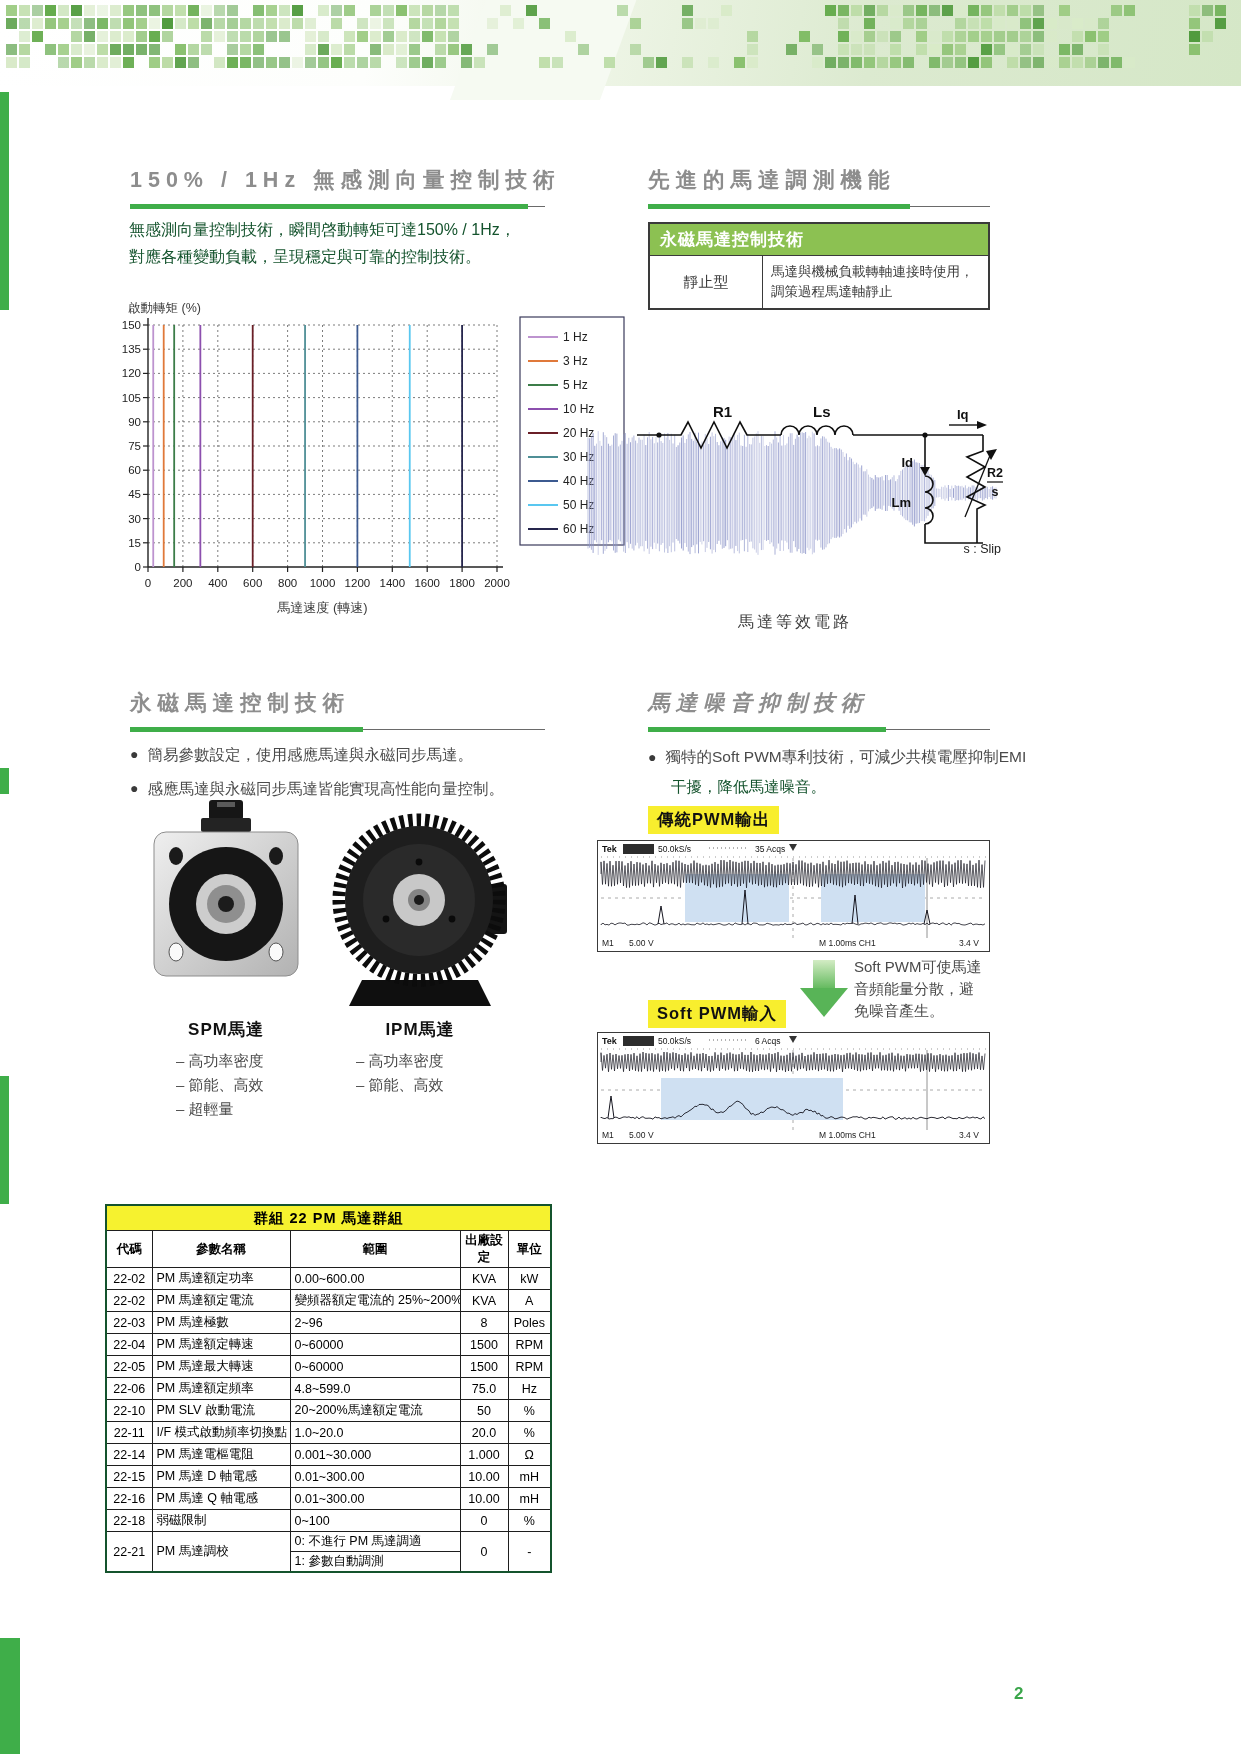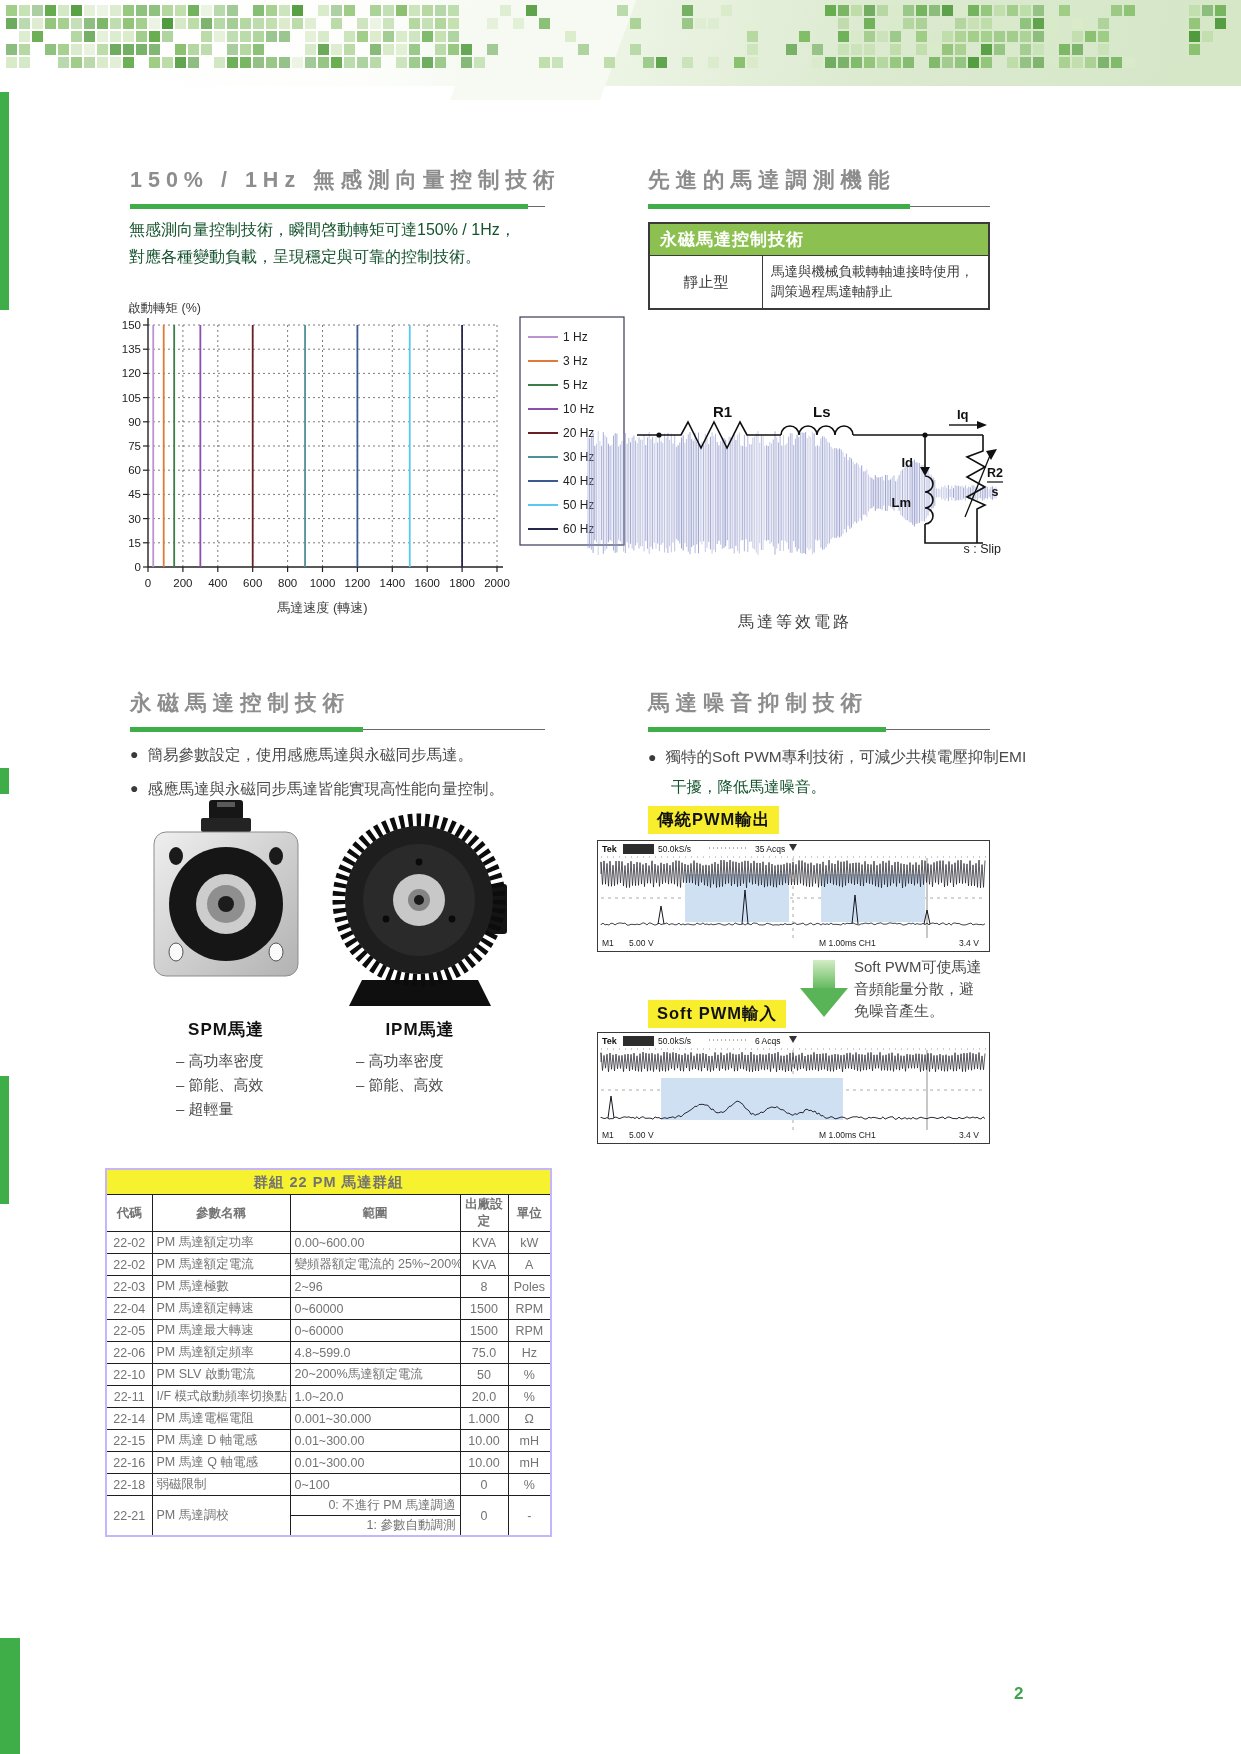--- a/index.html
+++ b/index.html
@@ -42,26 +42,26 @@
   .fig .cap{font-size:17px;font-weight:bold;color:#111;margin-top:6px;letter-spacing:1px;}
   .fig ul{list-style:none;margin:8px 0 0 0;padding:0 0 0 26px;text-align:left;}
   .fig li{font-size:15px;line-height:24px;color:#4a4a4a;white-space:nowrap;}
   .fig li::before{content:"\2013  ";color:#555;}
 
   .ylabel-tag{display:inline-block;background:#f8ee2e;color:#111;font-size:16.5px;font-weight:bold;padding:3px 9px;letter-spacing:1px;}
 
   .note-line{font-size:15px;line-height:22px;color:#4a4a4a;white-space:nowrap;}
 
   
-  table.pmt{border-collapse:collapse;width:445px;border:2px solid #c4b5fd;font-size:12.5px;color:#737373;table-layout:fixed;}
+  table.pmt{border-collapse:collapse;width:445px;border:2px solid #14532d;font-size:12.5px;color:#000000;table-layout:fixed;margin-top:36px;}
   table.pmt td,table.pmt th{border:1px solid #1e1e1e;padding:1px 4px;overflow:hidden;}
   table.pmt .title{background:#f6f22f;font-size:14.5px;font-weight:bold;text-align:center;height:22px;letter-spacing:1px;}
   table.pmt td{height:19px;white-space:nowrap;}
   table.pmt td.c{text-align:center;}
-  table.pmt td.rng2{padding:0;text-align:right;}
+  table.pmt td.rng2{padding:0;}
   table.pmt td.rng2 .r2a{padding:1px 4px;border-bottom:1px solid #1e1e1e;}
   table.pmt td.rng2 .r2b{padding:1px 4px;}
 
   #page-num{font-size:17px;color:#3aa54a;font-weight:bold;}
 </style>
 </head>
 <body>
 
 <div id="page">
 
@@ -819,21 +819,21 @@
       <circle cx="55" cy="119" r="3.4" fill="#0a0a0a"></circle>
       <circle cx="121" cy="119" r="3.4" fill="#0a0a0a"></circle>
     </svg>
     <div class="cap">IPM馬達</div>
     <ul id="feat-ipm">
         <li>高功率密度</li>
         <li>節能、高效</li>
       </ul>
   </div>
 
-  <div class="abs sec-head" style="left:648px;top:688px;width:342px;">
+  <div class="abs sec-head" style="left:648px;top:688px;width:342px;font-style:italic;">
     <h2>馬達噪音抑制技術</h2>
     <div class="rule">
         <div class="line"></div>
         <div class="bar" style="width:238px;"></div>
       </div>
   </div>
   <div class="abs" style="left:648px;top:742px;">
     <div class="bullet-item" style="margin-bottom:0;">
       <span class="dot" style="line-height:30px;">●</span>
       <span class="btxt" style="line-height:30px;">獨特的Soft PWM專利技術，可減少共模電壓抑制EMI</span>

